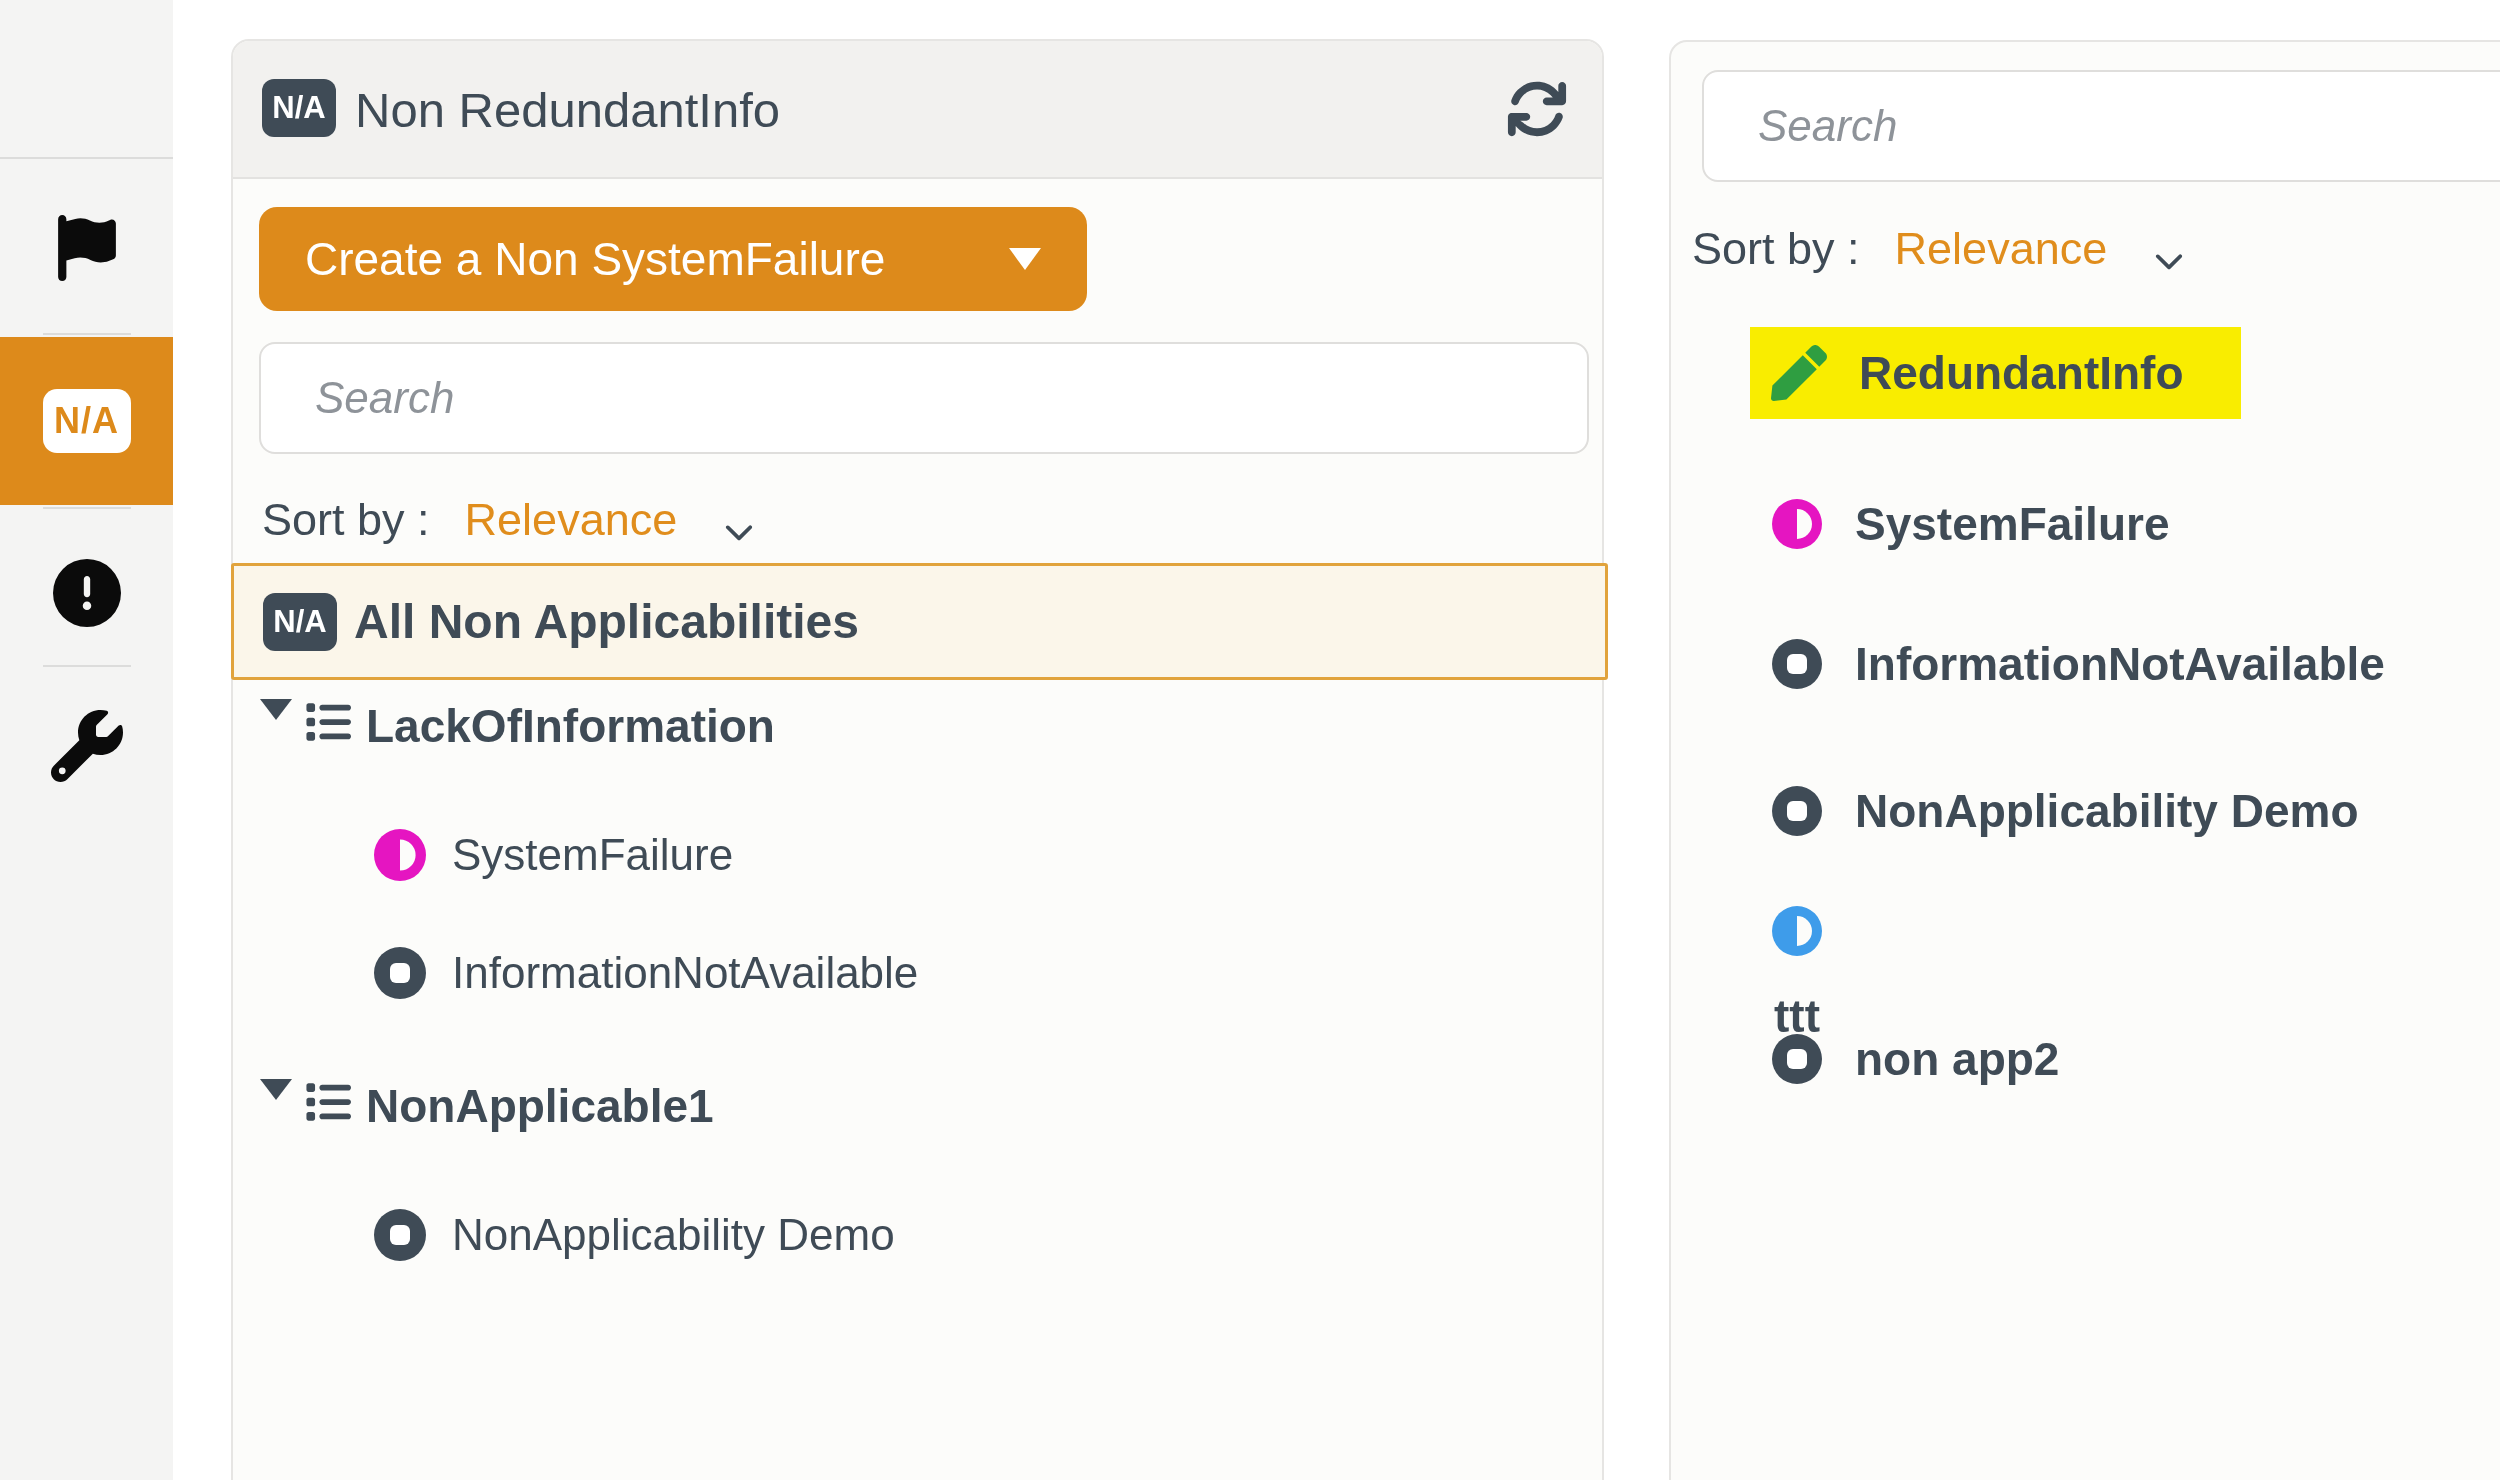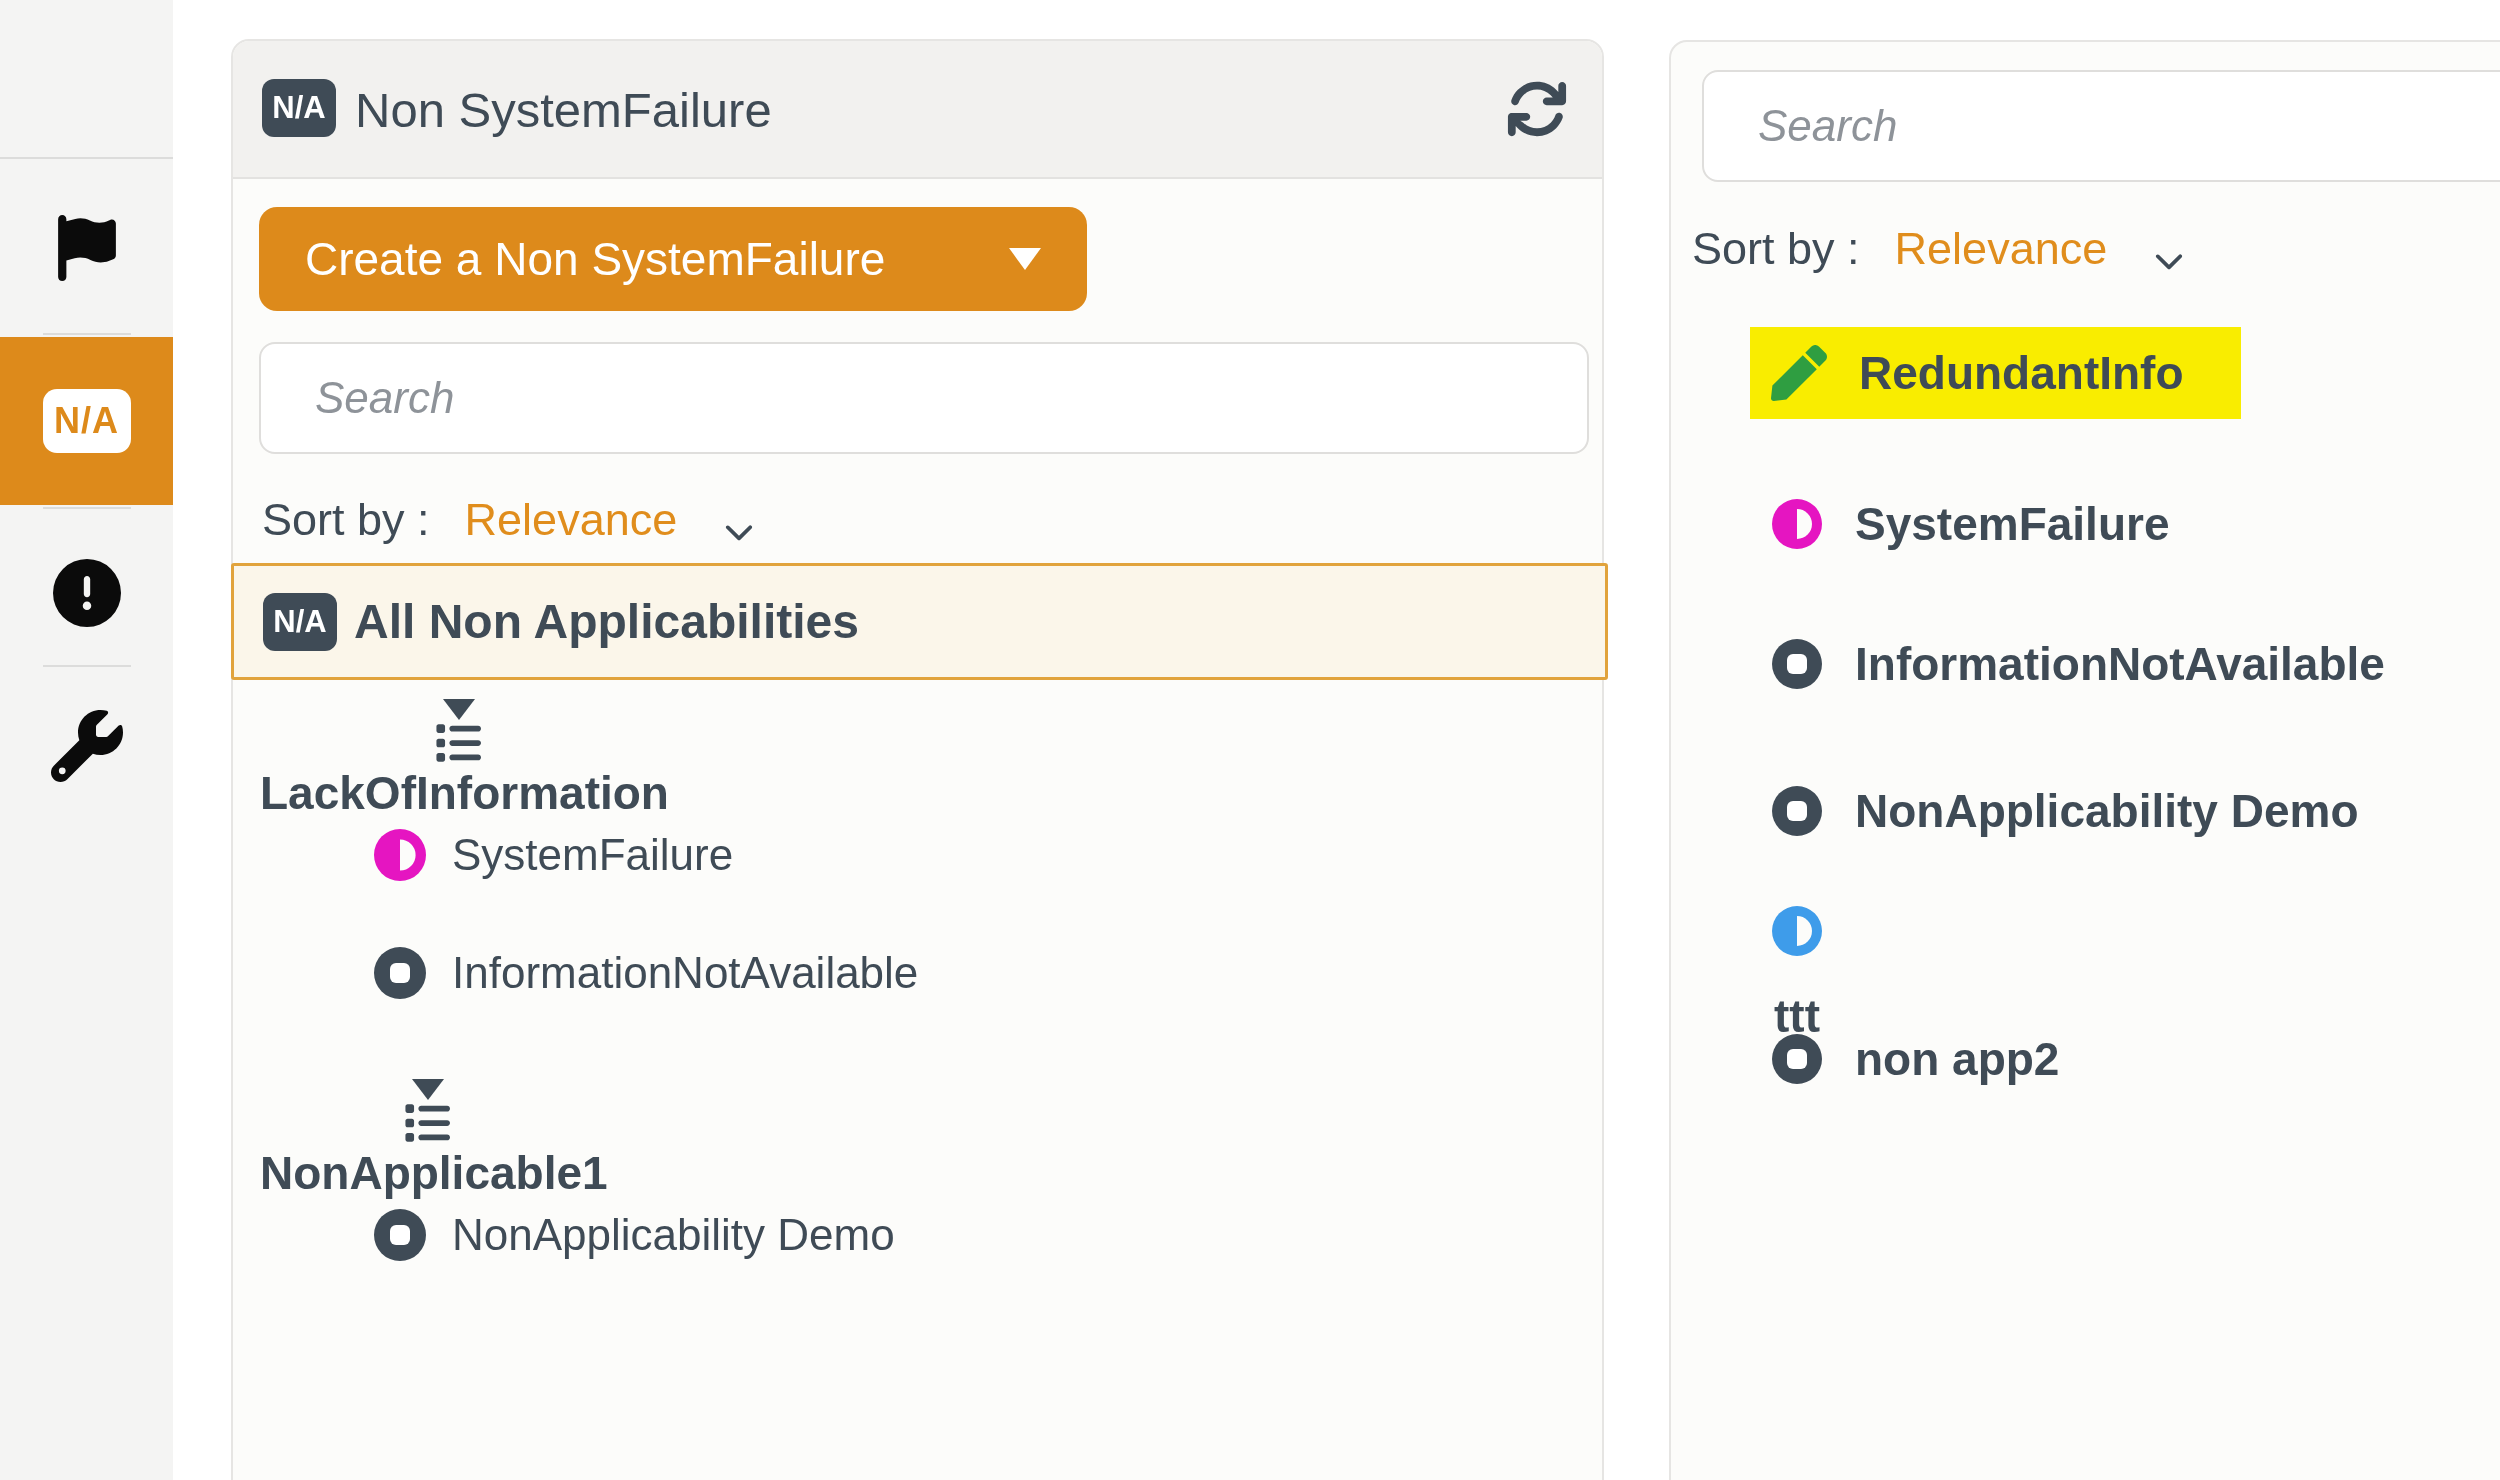--- a/index.html
+++ b/index.html
@@ -49,21 +49,21 @@
   .right-sort { left:21px; top:169px; }
   .sort-label { color:#3F4B56; }
   .sort-value { color:#E08D1C; margin-left:16px; }
   .sort-chevron { margin-left:22px; width:42px; height:30px; }
   
   .all-row { position:absolute; left:-2px; top:522px; width:1377px; height:117px;
              background:#FBF6EA; border:3px solid #E1A33C; border-radius:3px;
              display:flex; align-items:center; padding-left:29px; gap:17px; cursor:pointer; }
   .all-label { font-size:48px; font-weight:700; }
   
-  .tree-group { position:absolute; left:27px; height:80px; display:flex; align-items:center; cursor:pointer;flex-direction:column; }
+  .tree-group { position:absolute; left:27px; height:80px; display:flex; align-items:flex-start; cursor:pointer; }
   .tg-1 { top:658px; } .tg-2 { top:1038px; }
   .tree-caret { width:0; height:0; border-left:16px solid transparent; border-right:16px solid transparent;
                 border-top:21px solid #3F4B56; margin-right:11px; }
   .list-ico { width:50px; height:46px; margin-right:13px; }
   .tree-group-label { font-size:46px; font-weight:700; }
   .tree-child { position:absolute; left:141px; height:80px; display:flex; align-items:center; gap:26px; cursor:pointer; }
   .tc-1 { top:774px; } .tc-2 { top:892px; } .tc-3 { top:1154px; }
   .tree-child-label { font-size:44px; }
   
   .stop-ico { width:52px; height:52px; border-radius:50%; background:#3F4B56; flex:none;
@@ -116,21 +116,21 @@
       <svg width="72" height="72" viewBox="0 0 512 512">
           <path fill="#0B0B0B" d="M352 320c88.4 0 160-71.6 160-160c0-15.3-2.2-30.1-6.2-44.2c-3.1-10.8-16.4-13.2-24.3-5.3l-76.8 76.8c-3 3-7.1 4.7-11.3 4.7L336 192c-8.8 0-16-7.2-16-16l0-57.4c0-4.2 1.7-8.3 4.7-11.3l76.8-76.8c7.9-7.9 5.4-21.2-5.3-24.3C382.1 2.2 367.3 0 352 0C263.6 0 192 71.6 192 160c0 19.1 3.4 37.5 9.5 54.5L19.9 396.1C7.2 408.8 0 426.1 0 444.1C0 481.6 30.4 512 67.9 512c18 0 35.3-7.2 48-19.9L297.5 310.5c17 6.2 35.4 9.5 54.5 9.5zM80 408a24 24 0 1 1 0 48 24 24 0 1 1 0-48z"></path>
         </svg>
     </span>
   </div>
 </div>
 
 <div class="card main-card">
   <div class="card-header">
     <span class="na-badge hdr-badge">N/A</span>
-    <div class="hdr-title">Non SystemFailure</div>
+    <div class="hdr-title">Non RedundantInfo</div>
     <button class="refresh-btn">
       <span>
         <svg width="62" height="62" viewBox="0 0 512 512">
             <path fill="#3F4B56" d="M105.1 202.6c7.7-21.8 20.2-42.3 37.8-59.8c62.5-62.5 163.8-62.5 226.3 0L386.3 160 336 160c-17.7 0-32 14.3-32 32s14.3 32 32 32l128 0c17.7 0 32-14.3 32-32l0-128c0-17.7-14.3-32-32-32s-32 14.3-32 32l0 51.2L414.4 97.6c-87.5-87.5-229.3-87.5-316.8 0C73.2 122 55.6 150.7 44.8 181.4c-5.9 16.7 2.9 34.9 19.5 40.8s34.9-2.9 40.8-19.5zM39 289.3c-5 1.5-9.8 4.2-13.7 8.2c-4 4-6.7 8.8-8.1 14c-.3 1.2-.6 2.5-.8 3.8c-.3 1.7-.4 3.4-.4 5.1L16 448c0 17.7 14.3 32 32 32s32-14.3 32-32l0-51.2L97.6 414.4c87.5 87.5 229.3 87.5 316.8 0C439 390 456.5 361.3 467.3 330.6c5.9-16.7-2.9-34.9-19.5-40.8s-34.9 2.9-40.8 19.5c-7.7 21.8-20.2 42.3-37.8 59.8c-62.5 62.5-163.8 62.5-226.3 0L117.7 352l50.3 0c17.7 0 32-14.3 32-32s-14.3-32-32-32L40 288c-.3 0-.7 0-1 0z"></path>
           </svg>
       </span>
     </button>
   </div>
 
   <button class="create-btn">

